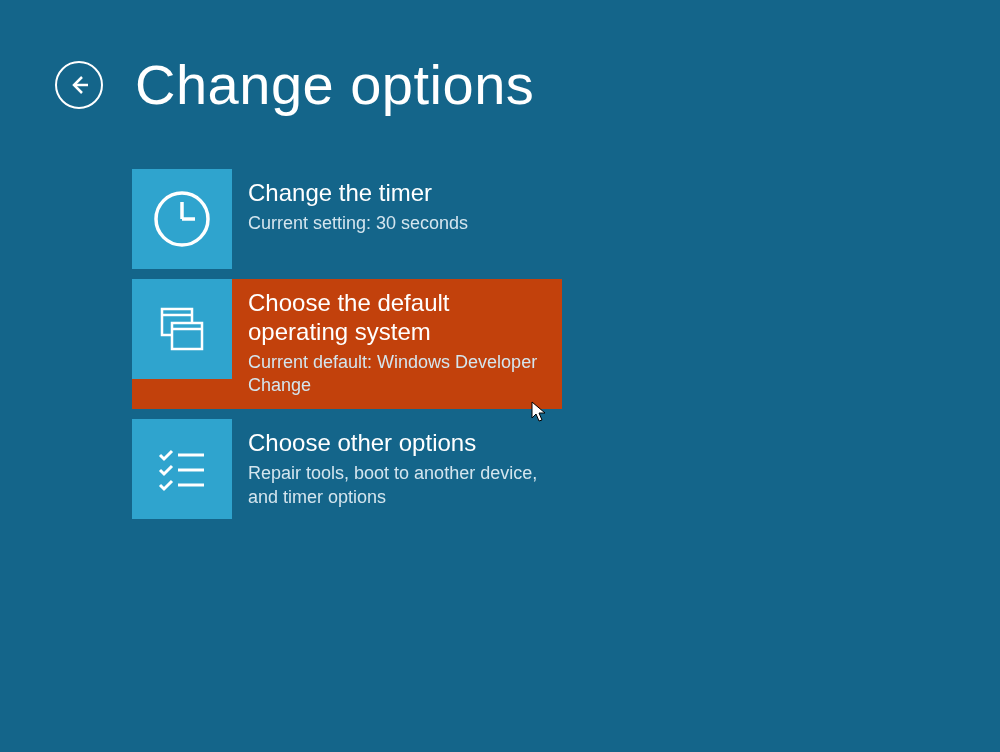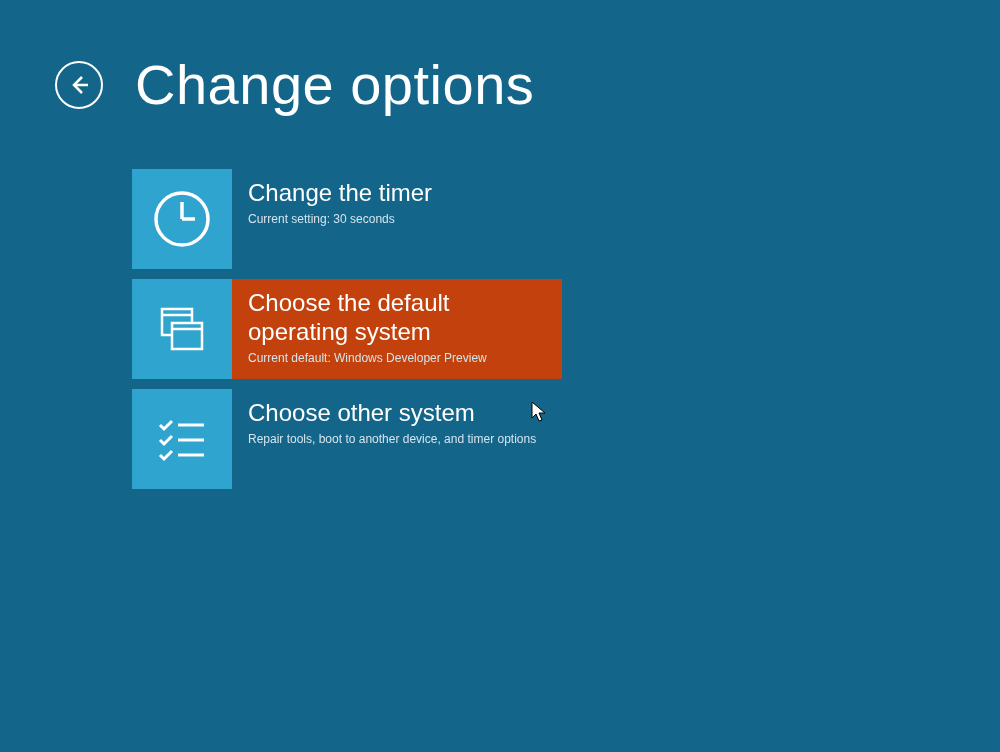--- a/index.html
+++ b/index.html
@@ -66,21 +66,21 @@
       padding: 10px 12px 12px 16px;
       flex: 1;
     }
     .option-title {
       font-size: 24px;
       font-weight: 300;
       line-height: 1.2;
       margin-bottom: 4px;
     }
     .option-subtitle {
-      font-size: 12px;
+      font-size: 18px;
       font-weight: 400;
       color: #d4e5ee;
       line-height: 1.3;
     }
     .cursor {
       position: absolute;
       left: 530px;
       top: 400px;
       pointer-events: none;
     }
@@ -118,37 +118,37 @@
     <div class="option-icon">
       <svg width="64" height="64" viewBox="0 0 64 64">
         <rect x="12" y="12" width="30" height="26" stroke="#ffffff" stroke-width="2.5" fill="none"></rect>
         <line x1="12" y1="18" x2="42" y2="18" stroke="#ffffff" stroke-width="2.5"></line>
         <rect x="22" y="26" width="30" height="26" stroke="#ffffff" stroke-width="2.5" fill="#2fa4ce"></rect>
         <line x1="22" y1="32" x2="52" y2="32" stroke="#ffffff" stroke-width="2.5"></line>
       </svg>
     </div>
     <div class="option-text">
       <div class="option-title">Choose the default operating system</div>
-      <div class="option-subtitle">Current default: Windows Developer Preview</div>
+      <div class="option-subtitle">Current default: Windows Developer Change</div>
     </div>
   </div>
 
   <div class="option-tile">
     <div class="option-icon">
       <svg width="60" height="60" viewBox="0 0 60 60">
         <path d="M 8 16 L 12 20 L 20 12" stroke="#ffffff" stroke-width="3" fill="none"></path>
         <line x1="26" y1="16" x2="52" y2="16" stroke="#ffffff" stroke-width="3"></line>
         <path d="M 8 31 L 12 35 L 20 27" stroke="#ffffff" stroke-width="3" fill="none"></path>
         <line x1="26" y1="31" x2="52" y2="31" stroke="#ffffff" stroke-width="3"></line>
         <path d="M 8 46 L 12 50 L 20 42" stroke="#ffffff" stroke-width="3" fill="none"></path>
         <line x1="26" y1="46" x2="52" y2="46" stroke="#ffffff" stroke-width="3"></line>
       </svg>
     </div>
     <div class="option-text">
-      <div class="option-title">Choose other system</div>
+      <div class="option-title">Choose other options</div>
       <div class="option-subtitle">Repair tools, boot to another device, and timer options</div>
     </div>
   </div>
 
 </div>
 
 <svg class="cursor" width="20" height="24" viewBox="0 0 20 24">
   <path d="M 2 2 L 2 18 L 6 14 L 9 21 L 12 20 L 9 13 L 15 13 Z" fill="#ffffff" stroke="#000000" stroke-width="1"></path>
 </svg>
 

